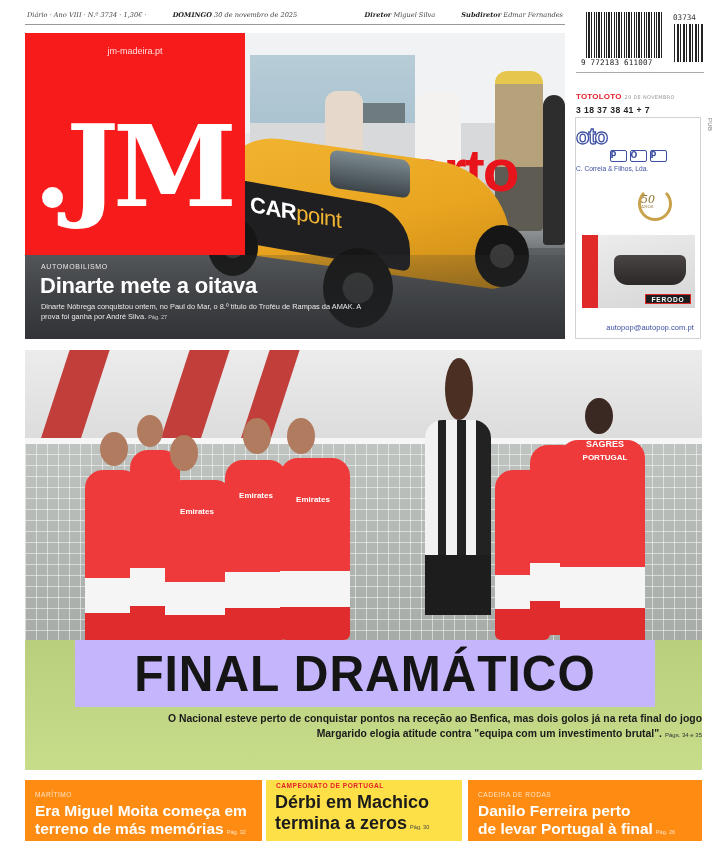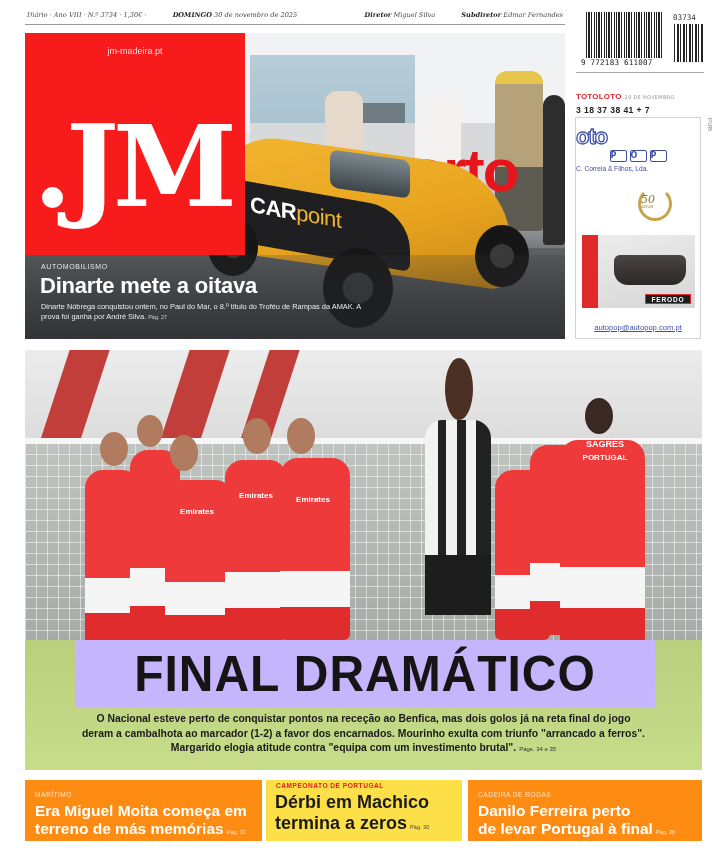--- a/index.html
+++ b/index.html
@@ -70,21 +70,21 @@
   .ad .brand .oto { font-family: "Liberation Sans", sans-serif; font-weight: bold; font-size: 22px; color: #fff; -webkit-text-stroke: 1.3px #3d4fa3; letter-spacing: -1px; line-height: 1; }
   .ad .brand .pop { display: flex; justify-content: center; gap: 3px; margin-top: 2px; }
   .ad .brand .pop span { display: inline-block; width: 17px; height: 12px; border: 1.5px solid #3d4fa3; border-radius: 2px; font-size: 8px; line-height: 9px; color: #3d4fa3; font-weight: bold; }
   .ad .brand .company { font-family: "Liberation Sans", sans-serif; font-size: 6.6px; color: #3d4fa3; margin-top: 3px; }
   .ad .wreath { position: absolute; left: 62px; top: 69px; width: 34px; height: 34px; border-radius: 50%; border: 3px solid #c8a14a; border-top-color: transparent; text-align: left; }
   .ad .wreath .years { font-family: "DejaVu Serif", serif; font-style: italic; font-size: 11px; color: #8f7434; line-height: 18px; display: block; margin-top: 1px; }
   .ad .wreath .anos { font-family: "DejaVu Serif", serif; font-size: 4px; color: #8f7434; display: block; margin-top: -5px; }
   .ad .product { position: absolute; left: 6px; top: 117px; width: 113px; height: 73px; background: linear-gradient(165deg,#ececec 0%, #d6d6d6 100%); border-left: 16px solid #e02a2a; }
   .ad .product .pad { position: absolute; left: 16px; top: 20px; width: 72px; height: 30px; background: linear-gradient(180deg,#4a4444,#2c2828); border-radius: 6px 6px 14px 14px; }
   .ad .product .ferodo { position: absolute; right: 4px; bottom: 4px; width: 46px; height: 10px; background: #1d1d1d; color: #fff; font-family: "Liberation Sans", sans-serif; font-weight: bold; font-size: 6.6px; line-height: 10px; text-align: center; letter-spacing: 0.8px; border: 1px solid #e02a2a; }
-  .ad .email { position: absolute; left: 0; width: 124px; bottom: 6px; text-align: center; font-family: "Liberation Sans", sans-serif; font-size: 7.6px; color: #3d4fa3; text-decoration: underline; }
+  .ad .email { position: absolute; left: 12px; width: 124px; bottom: 6px; text-align: center; font-family: "Liberation Sans", sans-serif; font-size: 7.6px; color: #3d4fa3; }
   .pub { position: absolute; left: 704px; top: 118px; font-family: "Liberation Sans", sans-serif; font-size: 6px; color: #777; transform: rotate(90deg); transform-origin: left top; letter-spacing: 0.3px; left: 713px; }
 
   
   .main { position: absolute; left: 25px; top: 350px; width: 677px; height: 420px; overflow: hidden; background: #d9dcd8; }
   .main .banner { position: absolute; left: 0; top: 0; width: 677px; height: 90px; background: linear-gradient(180deg,#ececec,#dcdcdc); }
   .main .banner .red-stripe { position: absolute; top: 0; width: 40px; height: 90px; background: #c23e3a; transform: skewX(-18deg); }
   .main .goal { position: absolute; left: 0; top: 92px; width: 677px; height: 200px;
     background:
       repeating-linear-gradient(90deg, rgba(255,255,255,0.5) 0 1px, transparent 1px 11px),
       repeating-linear-gradient(0deg, rgba(255,255,255,0.5) 0 1px, transparent 1px 11px),
@@ -93,21 +93,21 @@
   .main .pitch { position: absolute; left: 0; top: 290px; width: 677px; height: 130px; background: linear-gradient(180deg,#b9cf7e,#c8dd8a); }
   .main .player { position: absolute; border-radius: 18px 18px 6px 6px; }
   .main .red { background: linear-gradient(180deg,#ee3a3a 0 62%, #f5f5f5 62% 82%, #e02c2c 82%); }
   .main .head { position: absolute; border-radius: 50%; background: #b17b5f; }
   .main .nacional { background: linear-gradient(90deg,#f2f2f2 0 20%, #222 20% 32%, #f2f2f2 32% 48%, #222 48% 62%, #f2f2f2 62% 78%, #222 78%); }
   .main .shorts-black { position: absolute; background: #1d1d1d; }
   .main .shirt-text { position: absolute; font-family: "Liberation Sans", sans-serif; font-weight: bold; color: #fff; text-align: center; line-height: 1; }
 
   .main .title-box { position: absolute; left: 50px; top: 290px; width: 580px; height: 67px; background: #c4b5fd; }
   .main .title { position: absolute; left: 0; top: 4px; width: 580px; text-align: center; font-family: "Liberation Sans", sans-serif; font-weight: bold; font-size: 50px; line-height: 60px; color: #151515; letter-spacing: 1px; transform: scaleX(0.96); }
-  .main .deck { position: absolute; left: 0; top: 357px; width: 677px; height: 63px; text-align: center; font-family: "Liberation Sans", sans-serif; font-weight: bold; font-size: 10.4px; line-height: 14.5px; color: #1b1b1b; padding-top: 5px; }
+  .main .deck { position: absolute; left: 0; top: 357px; width: 677px; height: 63px; text-align: right; font-family: "Liberation Sans", sans-serif; font-weight: bold; font-size: 10.4px; line-height: 14.5px; color: #1b1b1b; padding-top: 5px; }
   .main .deck .pg { font-size: 6px; font-weight: normal; color: #333; margin-left: 3px; }
 
   
   .teaser { position: absolute; top: 780px; height: 61px; }
   .teaser.orange { background: #ff8c12; }
   .teaser .kicker { position: absolute; left: 10px; top: 11px; font-family: "Liberation Sans", sans-serif; font-size: 6.6px; letter-spacing: 0.5px; }
   .teaser.orange .kicker { color: #ffe2c4; }
   .teaser .hl { position: absolute; left: 10px; top: 22px; font-family: "Liberation Sans", sans-serif; font-weight: bold; font-size: 15.5px; line-height: 18px; }
   .teaser.orange .hl { color: #ffffff; }
   .teaser .pg { font-size: 5.6px; font-weight: normal; margin-left: 3px; }
@@ -237,21 +237,20 @@
   <div class="player red" style="left:535px;top:90px;width:85px;height:205px"></div>
   <div class="head" style="left:560px;top:48px;width:28px;height:36px;background:#3a2822"></div>
   <div class="shirt-text" style="left:540px;top:90px;width:80px;font-size:9px">SAGRES</div>
   <div class="shirt-text" style="left:540px;top:104px;width:80px;font-size:8px">PORTUGAL</div>
 
   <div class="title-box">
     <div class="title">FINAL DRAMÁTICO</div>
   </div>
   <div class="deck">
     <div>O Nacional esteve perto de conquistar pontos na receção ao Benfica, mas dois golos já na reta final do jogo</div>
-    <div>deram a cambalhota ao marcador (1-2) a favor dos encarnados. Mourinho exulta com triunfo "arrancado a ferros".</div>
     <div><span>Margarido elogia atitude contra "equipa com um investimento brutal".</span><span class="pg">Págs. 34 e 35</span></div>
   </div>
 </div>
 
 <div class="teaser orange t1">
   <div class="kicker">MARÍTIMO</div>
   <div class="hl">
     <div>Era Miguel Moita começa em</div>
     <div><span>terreno de más memórias</span><span class="pg">Pág. 32</span></div>
   </div>

